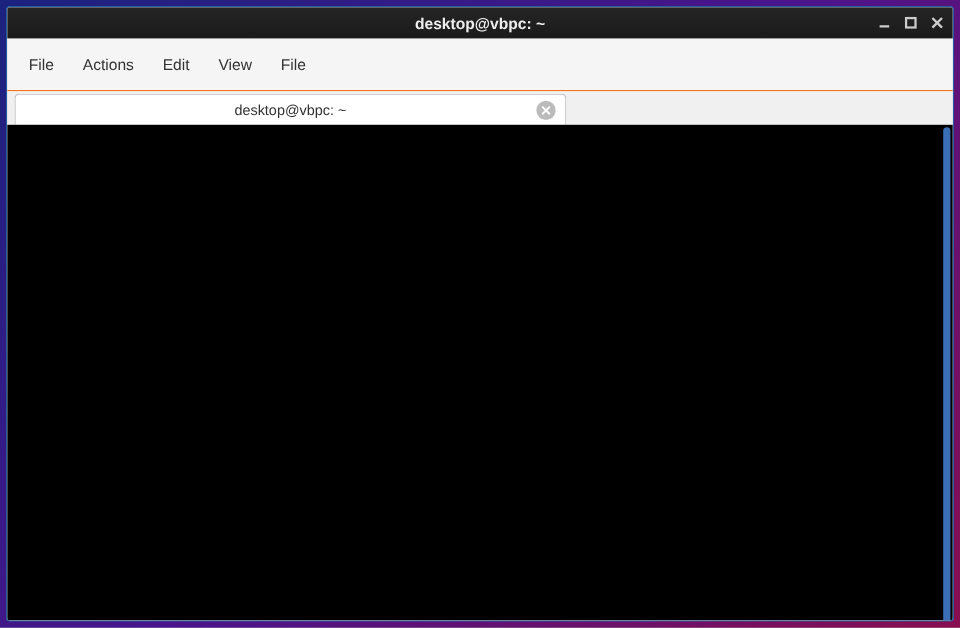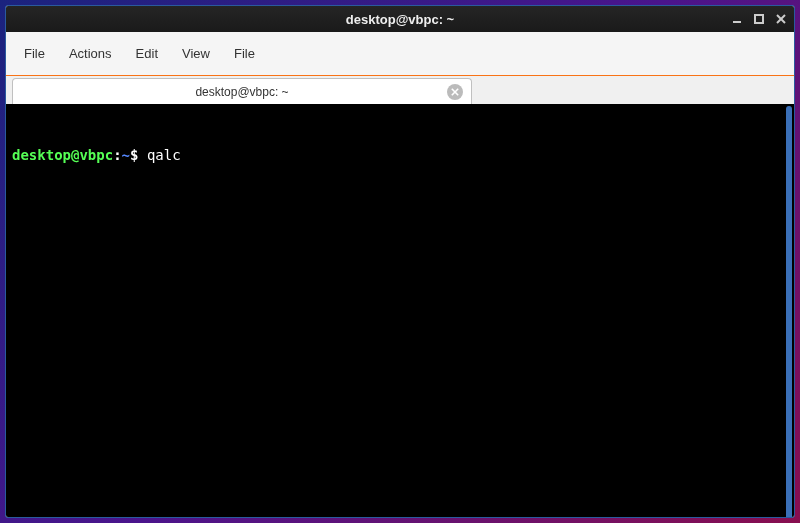--- a/index.html
+++ b/index.html
@@ -187,21 +187,20 @@
         <svg width="8" height="8" viewBox="0 0 10 10" stroke="#fff" stroke-width="2">
             <line x1="1" y1="1" x2="9" y2="9"></line>
             <line x1="9" y1="1" x2="1" y2="9"></line>
           </svg>
       </span>
     </div>
   </div>
 
   <div class="terminal">
     <div class="scrollbar"></div>
-<div class="term-line"><span class="ps1-user">desktop@vbpc</span><span class="ps1-colon">:</span><span class="ps1-path">~</span><span class="ps1-colon">$ </span><span>qalc</span></div>
 <div class="term-line"></div>
 <div class="term-line"></div>
 <div class="term-line"></div>
 <div class="term-line"></div>
 <div class="term-line"></div>
 
 
 
 
 

